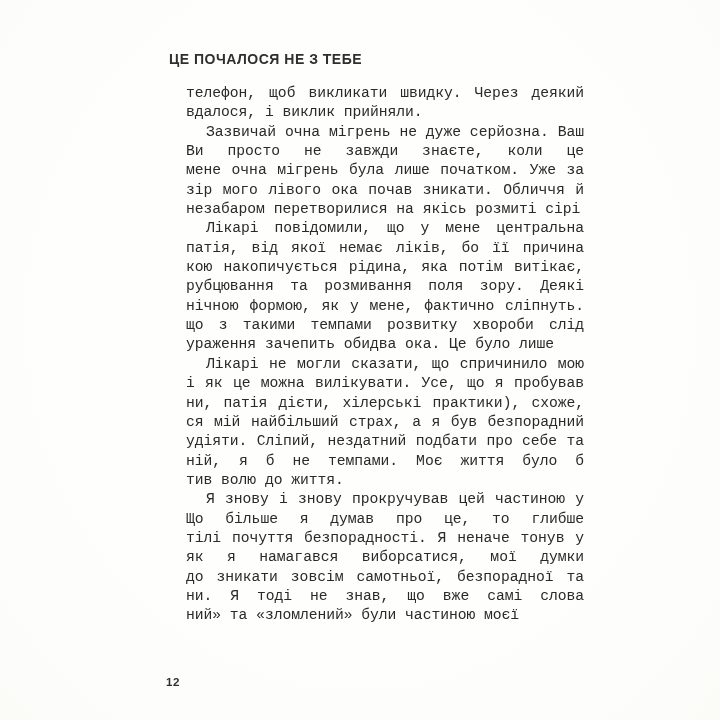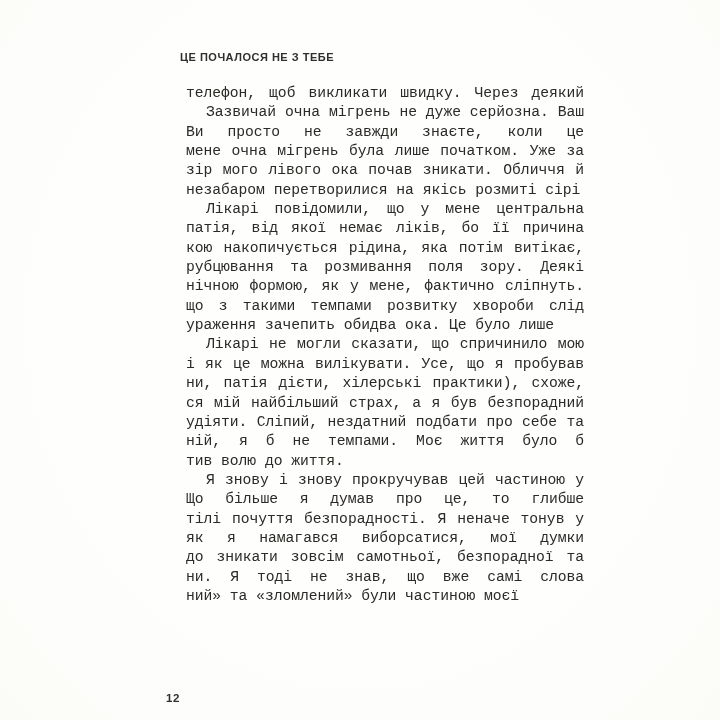--- a/index.html
+++ b/index.html
@@ -13,25 +13,25 @@
     background: #fdfdfc;
     overflow: hidden;
   }
   .sheet {
     position: absolute;
     inset: 0;
     background: radial-gradient(ellipse at 50% 45%, #fefefd 60%, #fbfbf8 100%);
   }
   .running-header {
     position: absolute;
-    left: 180px;
+    left: 169px;
     top: 51px;
     font-family: "Liberation Sans", sans-serif;
     font-weight: 700;
-    font-size: 11px;
+    font-size: 14px;
     letter-spacing: 0.5px;
     color: #302f2c;
     white-space: nowrap;
   }
   .body-text {
     position: absolute;
     left: 186px;
     top: 84px;
     width: 398px;
     font-family: Liberation Mono, monospace;
@@ -55,37 +55,38 @@
   }
   .lline {
     text-align: left;
   }
   .indent {
     text-indent: 20px;
   }
   .page-number {
     position: absolute;
     left: 166px;
-    top: 692px;
+    top: 676px;
     font-family: "Liberation Sans", sans-serif;
     font-weight: 700;
     font-size: 11.5px;
     letter-spacing: 0.5px;
     color: #302f2c;
     text-align: center;
   }
 </style>
 </head>
 <body>
 
 <div class="sheet">
   <div class="running-header">ЦЕ ПОЧАЛОСЯ НЕ З ТЕБЕ</div>
 
   <div class="body-text">
       <div class="tline jline">телефон, щоб викликати швидку. Через деякий час мені це</div>
+      <div class="tline lline">вдалося, і виклик прийняли.</div>
       <div class="tline jline indent">Зазвичай очна мігрень не дуже серйозна. Ваш зір трохи</div>
       <div class="tline jline">Ви просто не завжди знаєте, коли це відбувається. Але для</div>
       <div class="tline jline">мене очна мігрень була лише початком. Уже за кілька тижнів</div>
       <div class="tline jline">зір мого лівого ока почав зникати. Обличчя й дорожні знаки</div>
       <div class="tline lline">незабаром перетворилися на якісь розмиті сірі плями.</div>
       <div class="tline jline indent">Лікарі повідомили, що у мене центральна серозна ретино-</div>
       <div class="tline jline">патія, від якої немає ліків, бо її причина невідома. Під сітків-</div>
       <div class="tline jline">кою накопичується рідина, яка потім витікає, спричиняючи</div>
       <div class="tline jline">рубцювання та розмивання поля зору. Деякі люди, 5 % з хро-</div>
       <div class="tline jline">нічною формою, як у мене, фактично сліпнуть. Мені сказали,</div>

